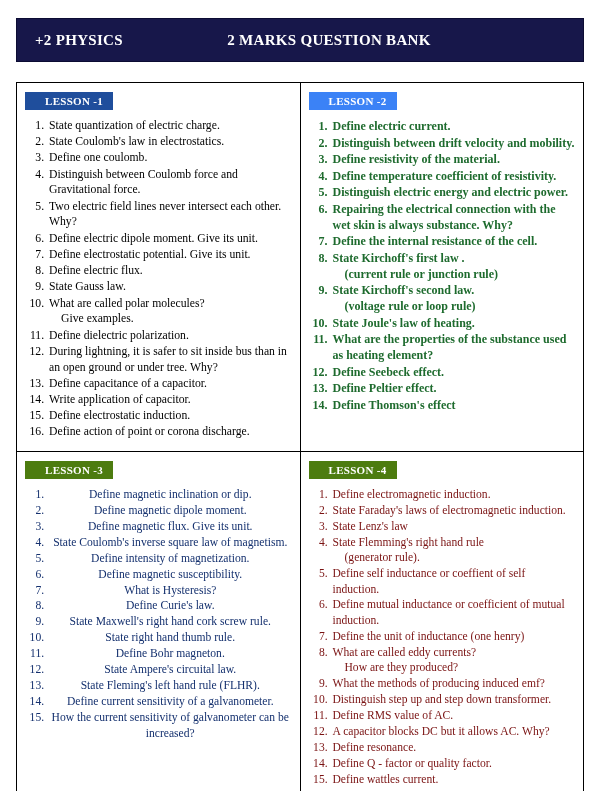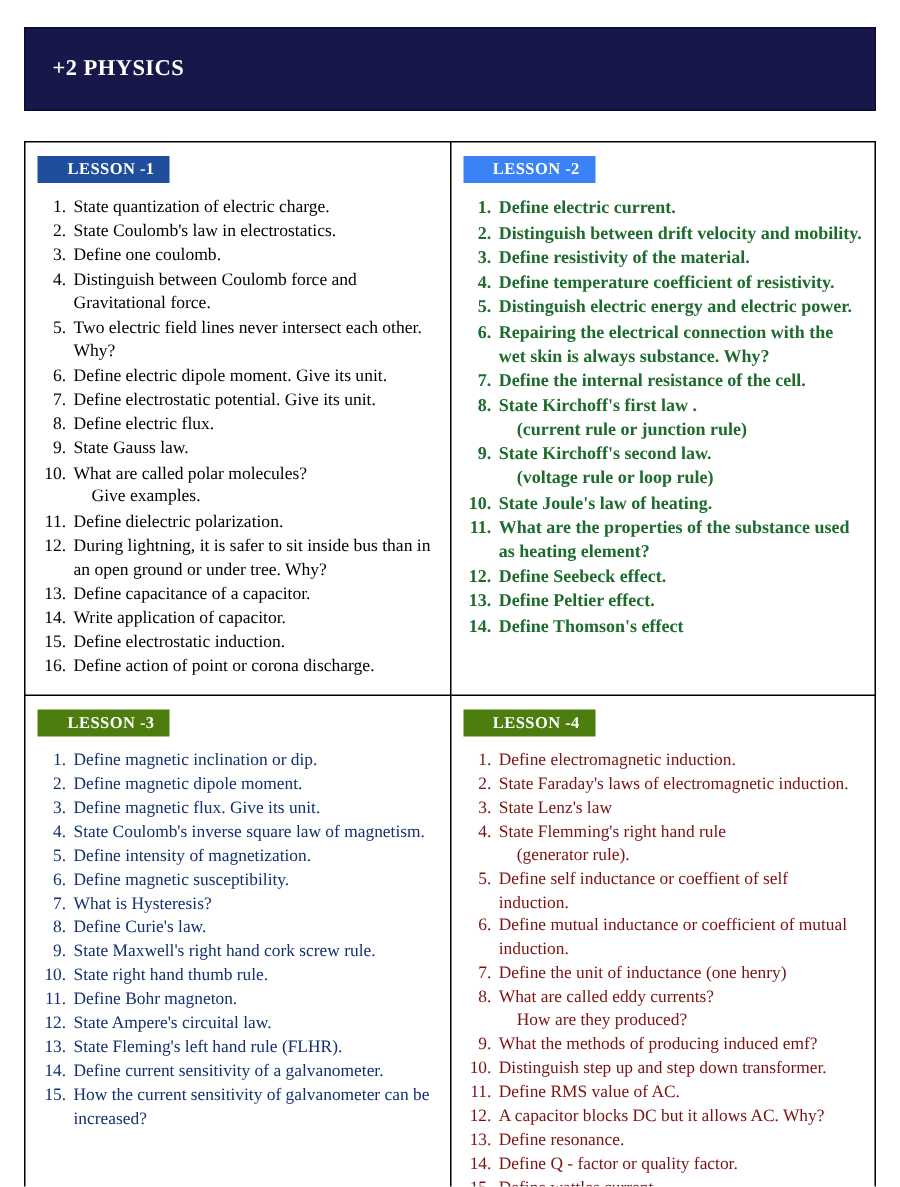--- a/index.html
+++ b/index.html
@@ -19,21 +19,21 @@
     height: 791px;
     box-sizing: border-box;
     padding: 18px 16px 12px 16px;
     background: #fff;
     position: relative;
   }
   
   .header-bar {
     background: #17174a;
     color: #ffffff;
-    height: 56px;
+    height: 44px;
     display: flex;
     align-items: center;
     padding: 0 18px;
     box-sizing: border-box;
     border: 1px solid #0c0c33;
   }
   .header-title-left {
     font-family: "Liberation Serif", serif;
     font-weight: bold;
     font-size: 15px;
@@ -99,32 +99,33 @@
     display: block;
     padding-left: 12px;
   }
   .c-black { color: #000000; }
   .c-green { color: #1e6b2e; }
   .c-navy  { color: #14306e; }
   .c-maroon{ color: #7a1212; }
 
   .cell-l1 ol.qlist { font-size: 11.7px; line-height: 1.345; }
   .cell-l2 ol.qlist { font-size: 12px; line-height: 1.335; font-weight: bold; }
-  .cell-l3 ol.qlist { font-size: 11.6px; line-height: 1.335; }
+  .cell-l3 ol.qlist { font-size: 11.6px; line-height: 1.335; text-align: center; }
   .cell-l4 ol.qlist { font-size: 11.6px; line-height: 1.335; }
 
   .cell-left { border-right: 1px solid #000; }
 </style>
 </head>
 <body>
 
 <div class="page">
 
   <div class="header-bar">
     <div class="header-title-left">+2 PHYSICS</div>
+    <div class="header-title-right">2 MARKS QUESTION BANK</div>
   </div>
 
   <div class="grid">
     <div class="grid-row">
 
       <div class="cell cell-left cell-l1">
         <div class="lesson-tag tag-blue">LESSON -1</div>
         <ol class="qlist c-black">
           <li><span>State quantization of electric charge.</span></li>
           <li><span>State Coulomb's law in electrostatics.</span></li>

